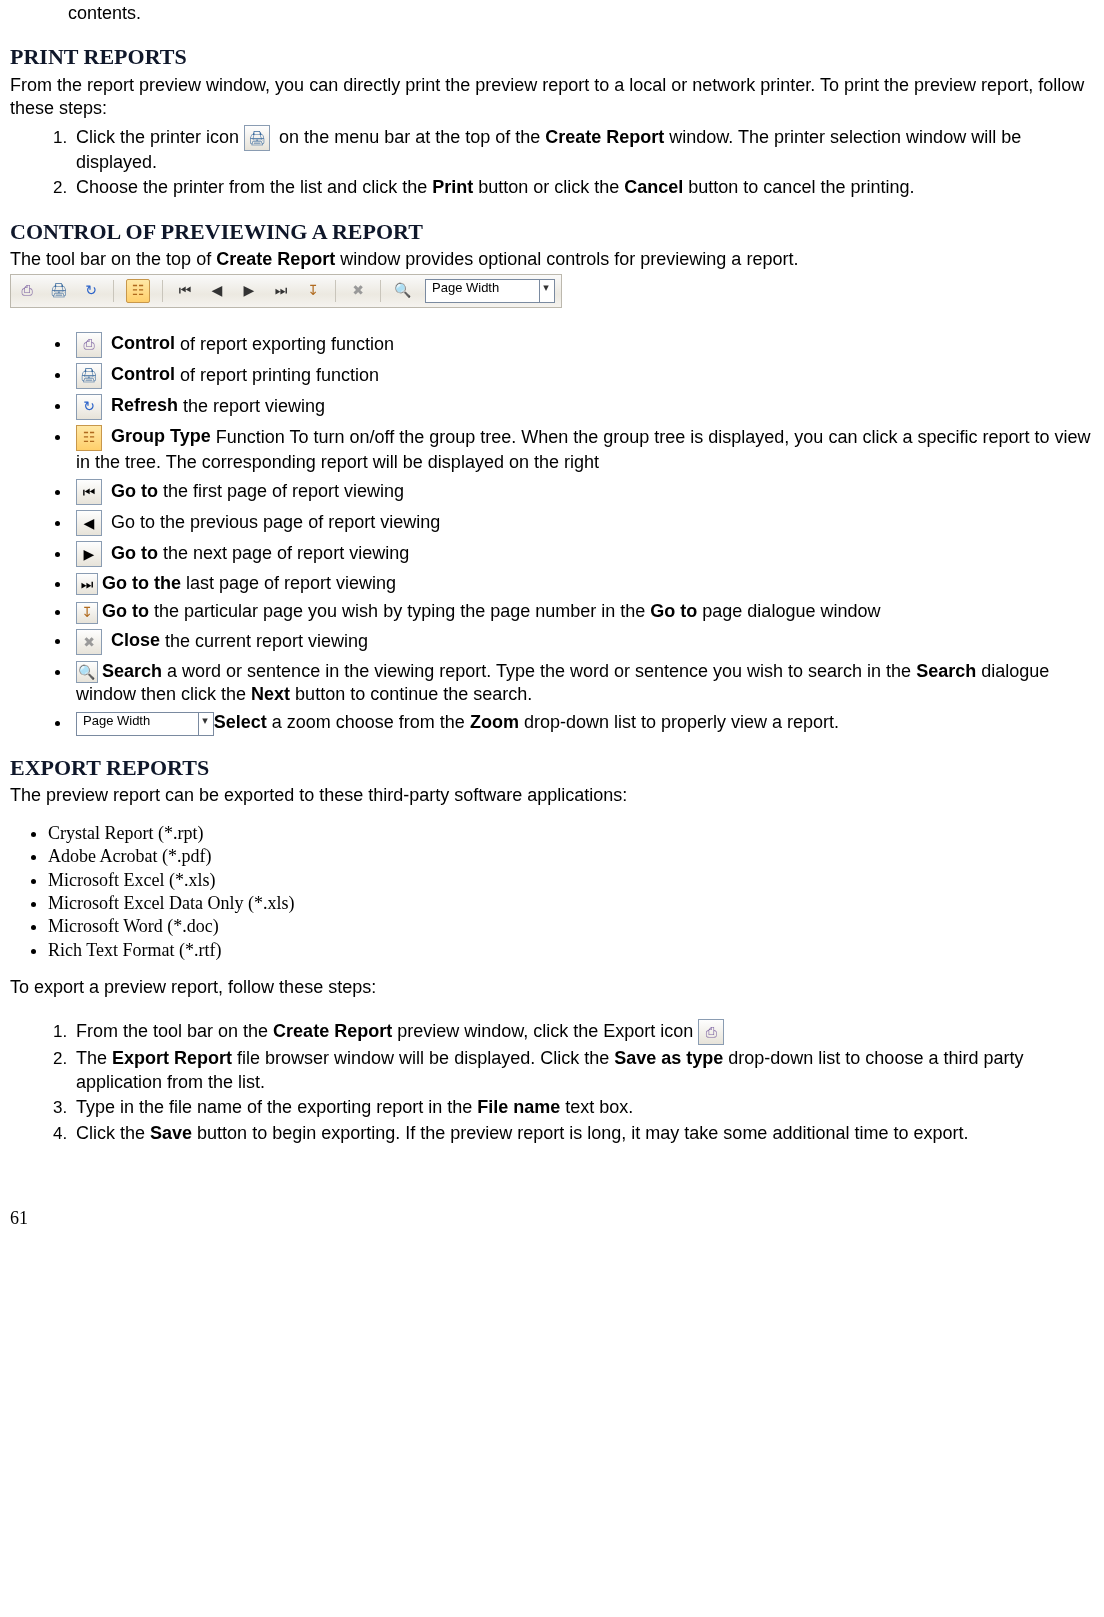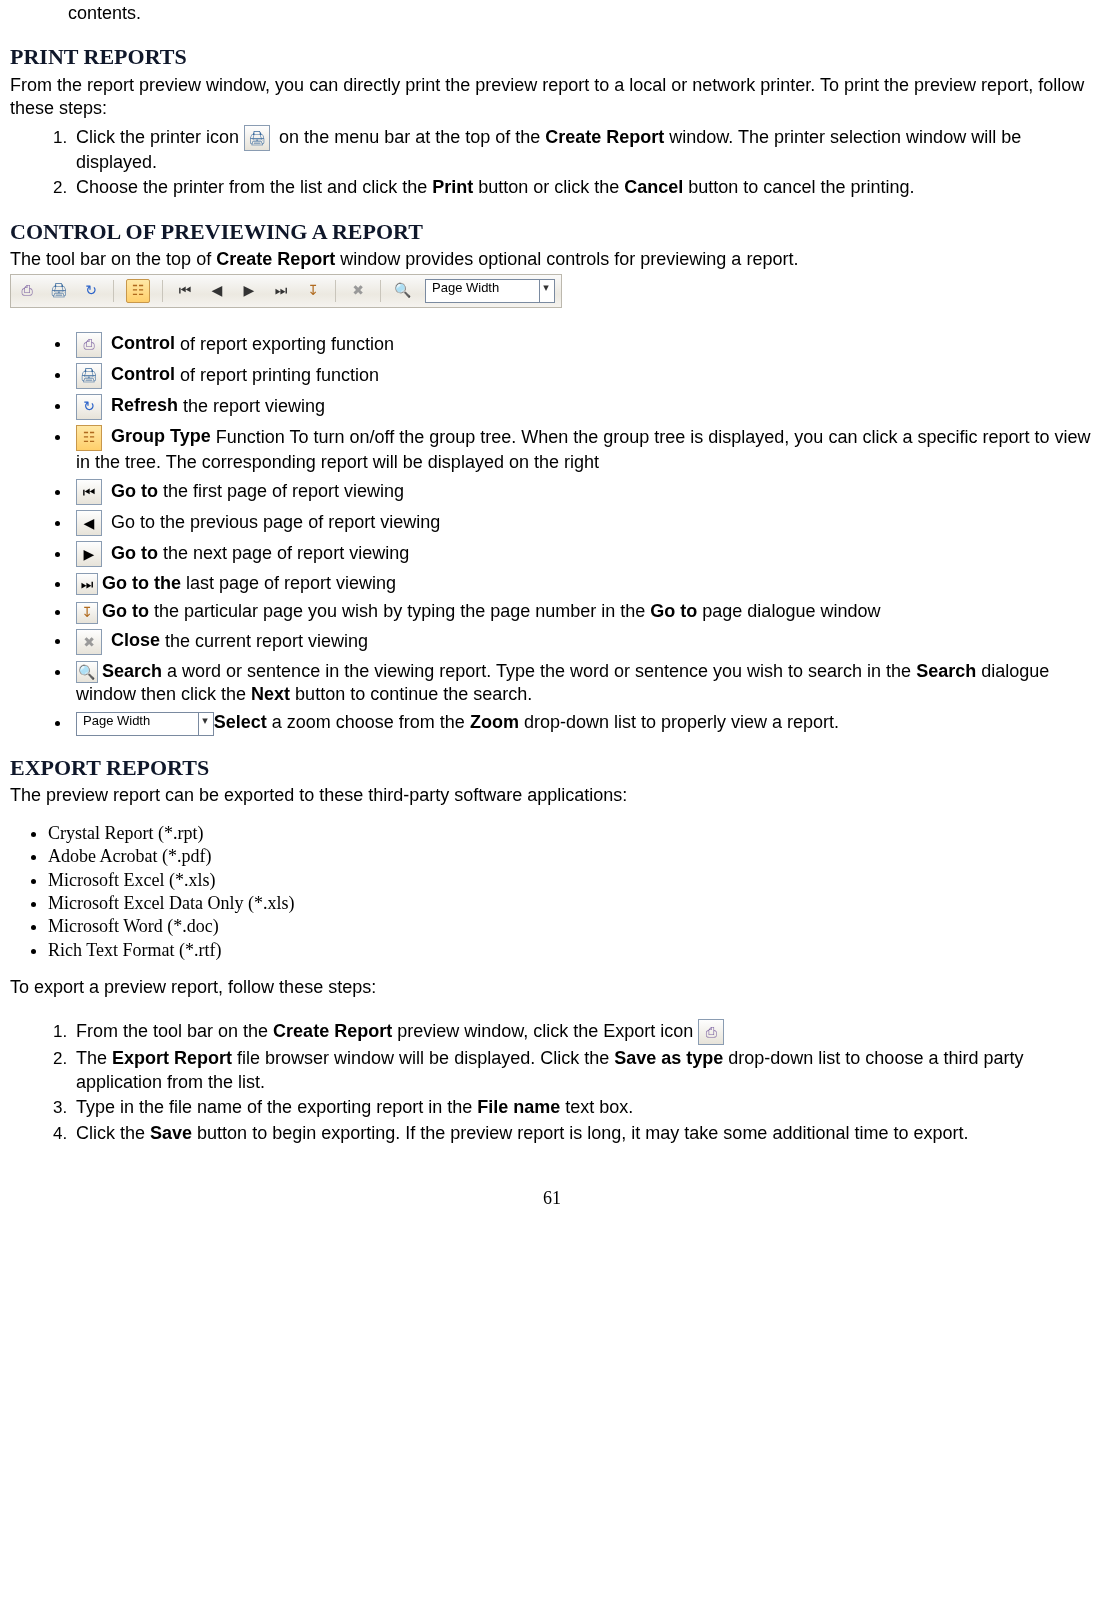--- a/index.html
+++ b/index.html
@@ -78,24 +78,23 @@
     gap: 40px;
   }
   .zoom-box .caret {
     border-left: 1px solid #7a8aa0;
     padding: 0 3px;
     font-size: 11px;
     color: #333;
   }
   b { font-weight: bold; margin-top: 8px; }
   .page-num {
-    text-align: center;
     font-family: "Times New Roman", Times, serif;
     font-size: 18px;
-    margin-top: 42px;
+    margin-top: 62px;
     margin-bottom: 20px;
   }
 </style>
 </head>
 <body>
 
 
 
 <p style="margin-left:58px;">contents.</p>
 

